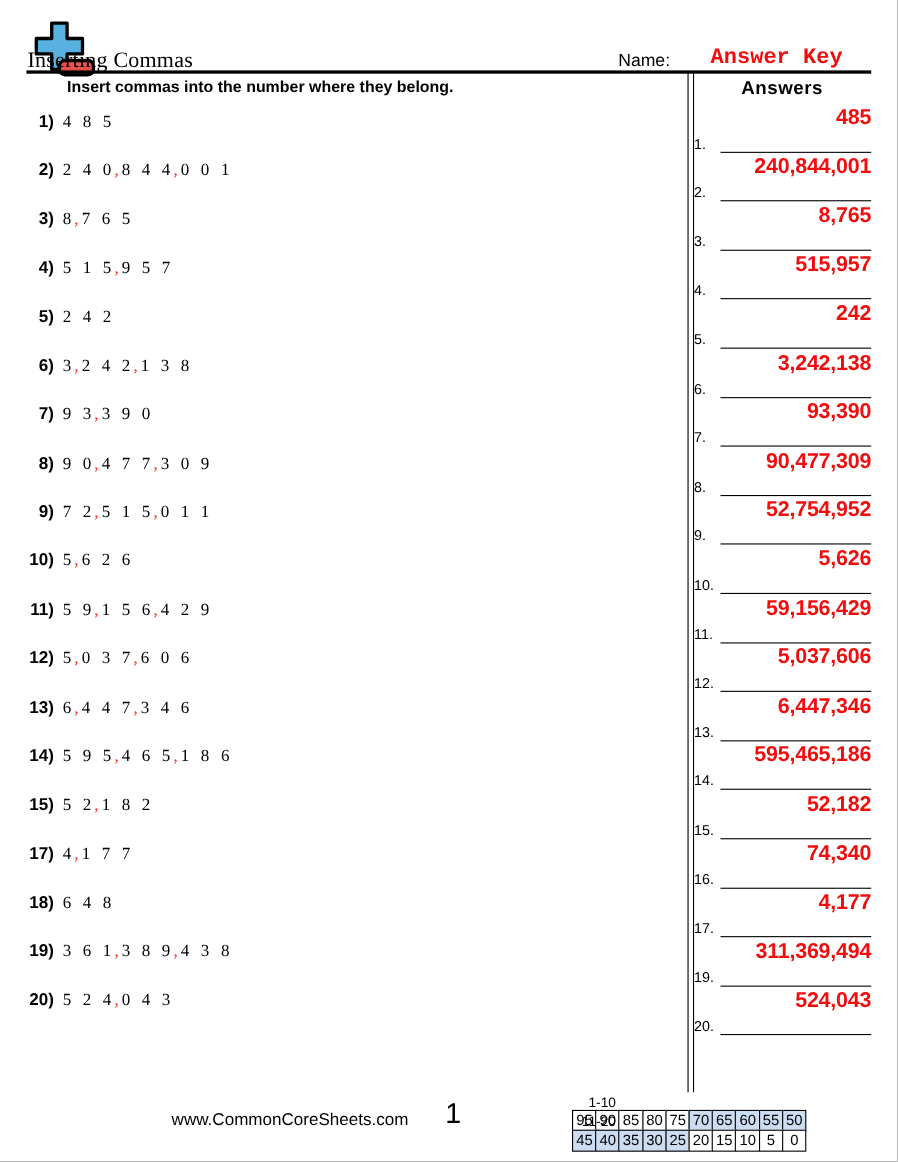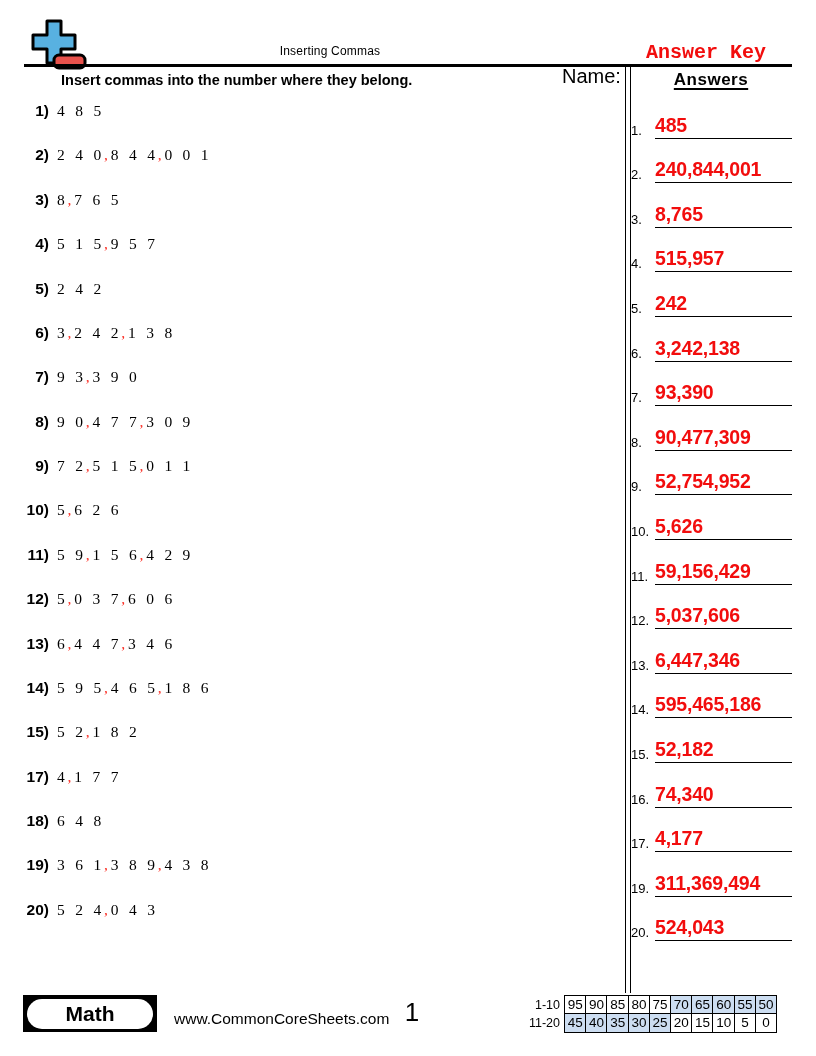--- a/index.html
+++ b/index.html
@@ -6,67 +6,67 @@
   html,body { background:#888; }
   .page {
     position:relative; width:816px; height:1056px; background:#fff;
     font-family:"Liberation Sans", sans-serif; color:#000; overflow:hidden;
     margin:0 auto;
   }
   
   .logo { position:absolute; left:30px; top:18px; width:58px; height:54px; }
   .title {
     position:absolute; left:25px; top:44px; width:610px;
-    text-align:center; font-size:12px; letter-spacing:0.2px;
-  }
-  .name-label { position:absolute; left:562px; top:47px; font-size:20px;margin-top:18px; }
+    font-size:20px; letter-spacing:0.2px;font-family:Liberation Serif, serif;
+  }
+  .name-label { position:absolute; left:562px; top:47px; font-size:16px; }
   .answer-key {
     position:absolute; left:618px; top:41px; width:176px; text-align:center;
     font-size:20px; font-weight:bold; color:var(--red-answer);font-family:Liberation Mono, monospace;
   }
   .header-rule { position:absolute; left:24px; top:64px; width:768px; height:3px; background:#000; }
   .instruction { position:absolute; left:25px; top:72px; font-size:14.5px; font-weight:bold;margin-left:36px; }
   .answers-heading {
     position:absolute; left:631px; top:70px; width:160px; text-align:center;
-    font-size:17px; font-weight:bold; text-decoration:underline;
+    font-size:17px; font-weight:bold; 
     text-underline-offset:3px; text-decoration-thickness:1.5px; letter-spacing:0.5px;
   }
   .vline {
     position:absolute; left:625px; top:66px; height:927px; width:5.5px;
     border-left:1.6px solid #000; border-right:1.6px solid #000;
   }
   
   .problems { position:absolute; left:25px; top:103px; width:590px; }
   .problem { height:44.38px; display:flex; align-items:flex-start; font-size:15.5px; line-height:16px; }
   .pnum { width:24px; text-align:right; font-weight:bold; flex:0 0 24px; }
   .pdigits { margin-left:8px; letter-spacing:2.8px; word-spacing:1px; white-space:nowrap;font-family:Liberation Serif, serif; }
   .comma { color:var(--red-comma); }
   
   .answers { position:absolute; left:631px; top:94px; width:161px; }
   .answer-row { height:44.6px; display:flex; align-items:flex-end; }
   .alabel { flex:0 0 24px; font-size:13px; line-height:15px; padding-bottom:1px; }
   .aline {
-    flex:1; border-bottom:1.6px solid #000; text-align:left;
-    padding-bottom:2px; white-space:nowrap;
+    flex:1; border-bottom:1.6px solid #000; text-align:right;
+    padding-bottom:20px; white-space:nowrap;
   }
   .avalue {
     color:var(--red-answer); font-weight:bold; font-size:19.5px; line-height:20px;
     letter-spacing:-0.2px;
   }
   
   .math-badge { position:absolute; left:23px; top:995px; width:134px; height:37px; background:#000; }
   .math-pill {
     position:absolute; left:4px; top:3.5px; right:4px; bottom:3.5px; background:#fff;
     border-radius:16px; display:flex; align-items:center; justify-content:center;
     font-size:21px; font-weight:bold;
   }
-  .website { position:absolute; left:174px; top:1010px; font-size:15.5px; }
+  .website { position:absolute; left:156px; top:1010px; font-size:15.5px; }
   .page-number { position:absolute; left:392px; top:997px; width:40px; text-align:center; font-size:26px; }
   .score { position:absolute; left:520px; top:995px; font-size:13.5px; }
-  .score-row { display:flex; height:19.5px; }
+  .score-row { display:flex; height:19.5px;flex-direction:column; }
   .score-row + .score-row { margin-top:-1.4px; }
   .score-label { width:44px; text-align:right; padding-right:4px; font-size:12.5px; display:flex; align-items:center; justify-content:flex-end; }
   .score-cells { display:flex;align-items:flex-end; }
   .score-cell {
     width:22.6px; height:19.5px; border:1.4px solid #000; margin-left:-1.4px;
     display:flex; align-items:center; justify-content:center; background:#fff;
   }
   .score-cell:first-child { margin-left:0; }
   .score-cell.hl { background:var(--cell-blue); }
 </style>
@@ -317,23 +317,20 @@
   </div>
 
   <div class="answer-row">
     <span class="alabel">20.</span>
     <span class="aline">
       <span class="avalue">524,043</span>
     </span>
   </div>
 </div>
 
-  <div class="math-badge">
-    <div class="math-pill">Math</div>
-  </div>
   <div class="website">www.CommonCoreSheets.com</div>
   <div class="page-number">1</div>
 
   <div class="score" id="score">
   <div class="score-row">
     <div class="score-label">1-10</div>
     <div class="score-cells">
           <div class="score-cell">95</div>
           <div class="score-cell">90</div>
           <div class="score-cell">85</div>

